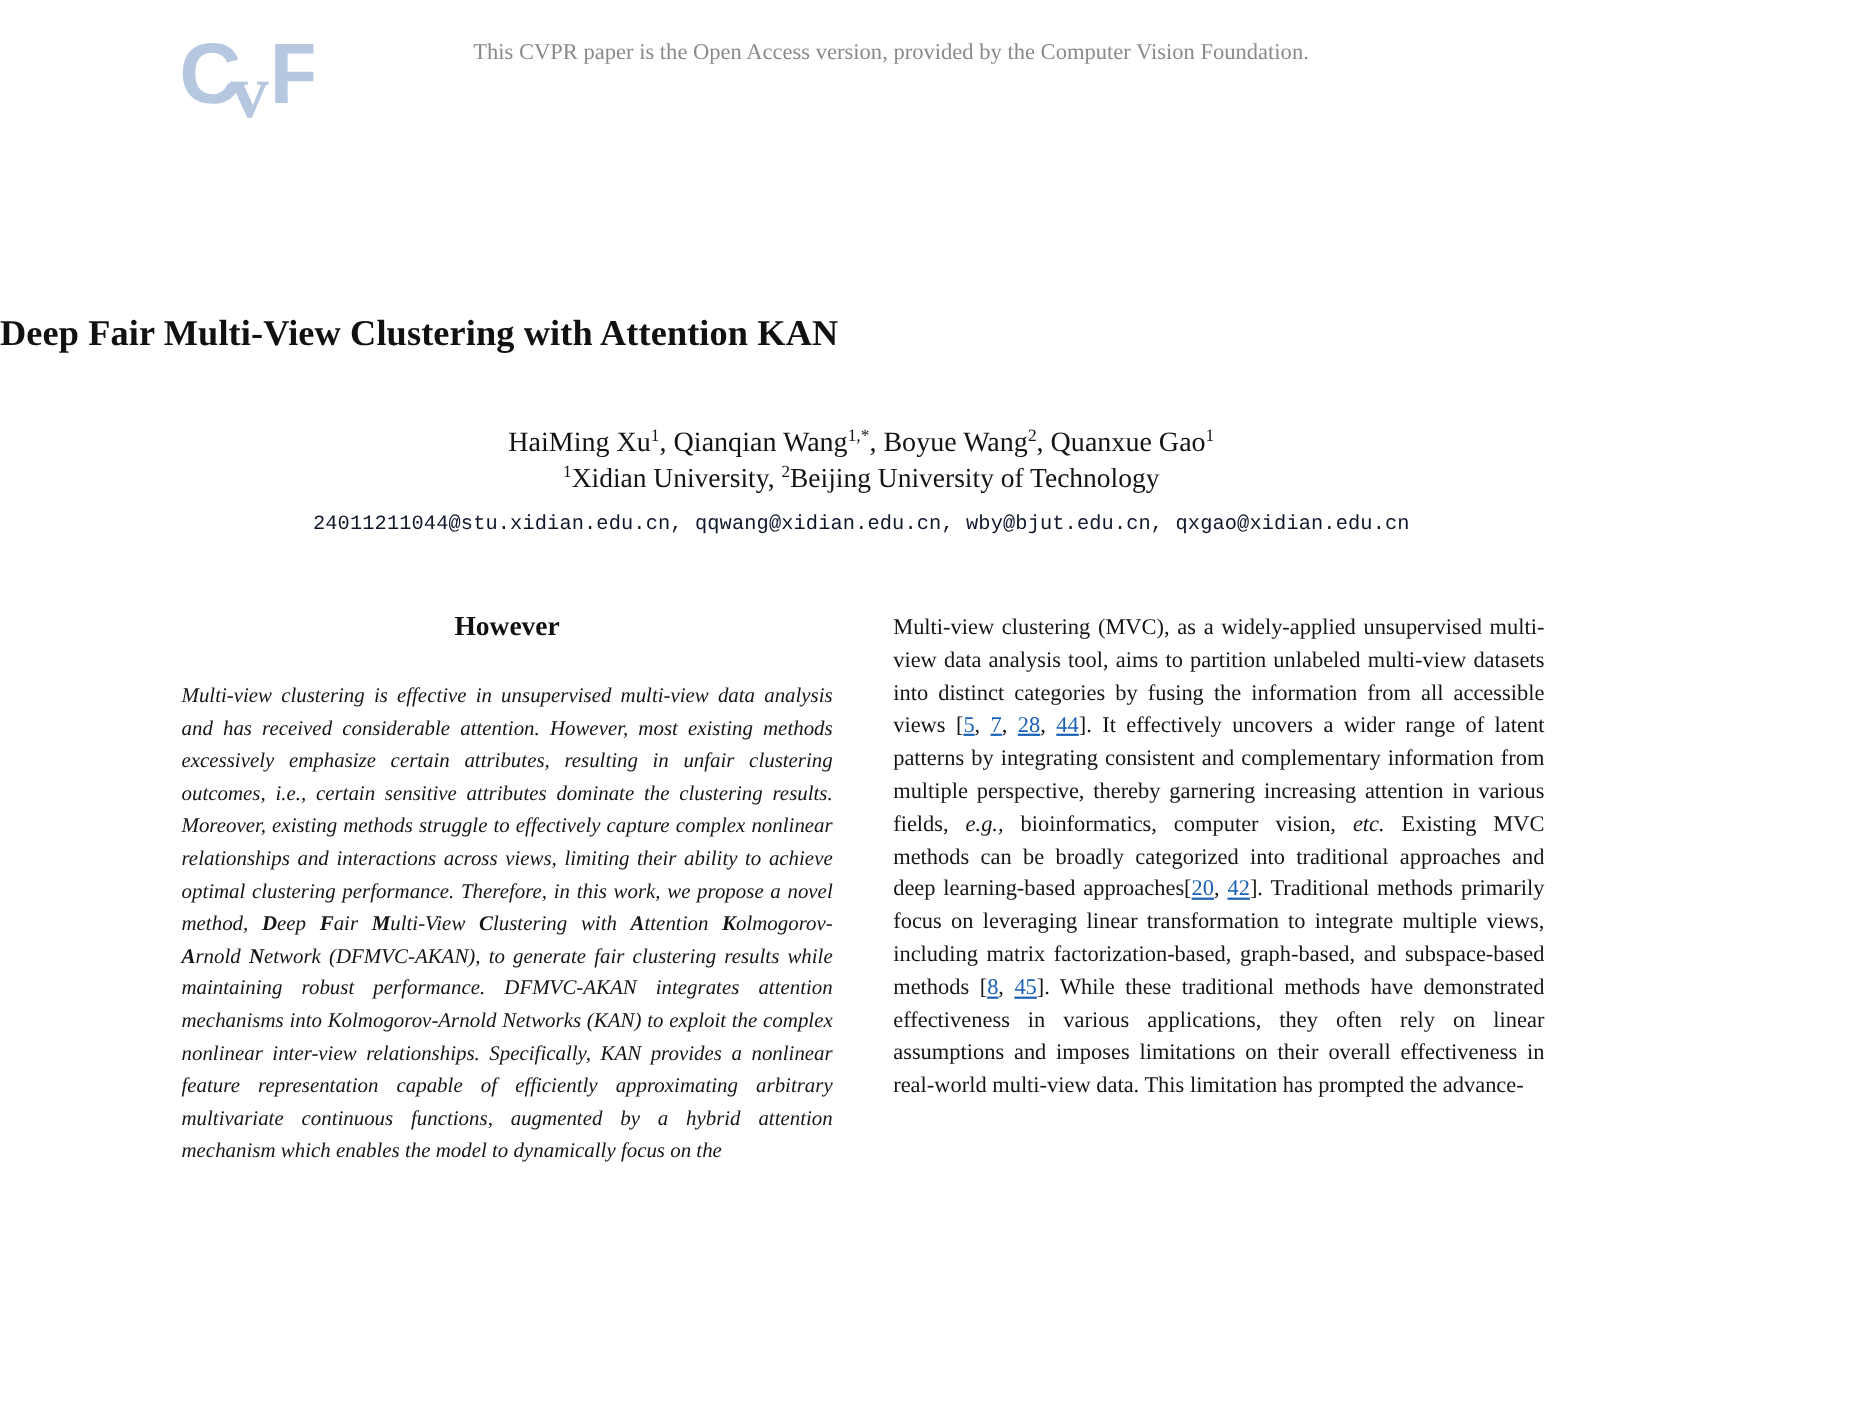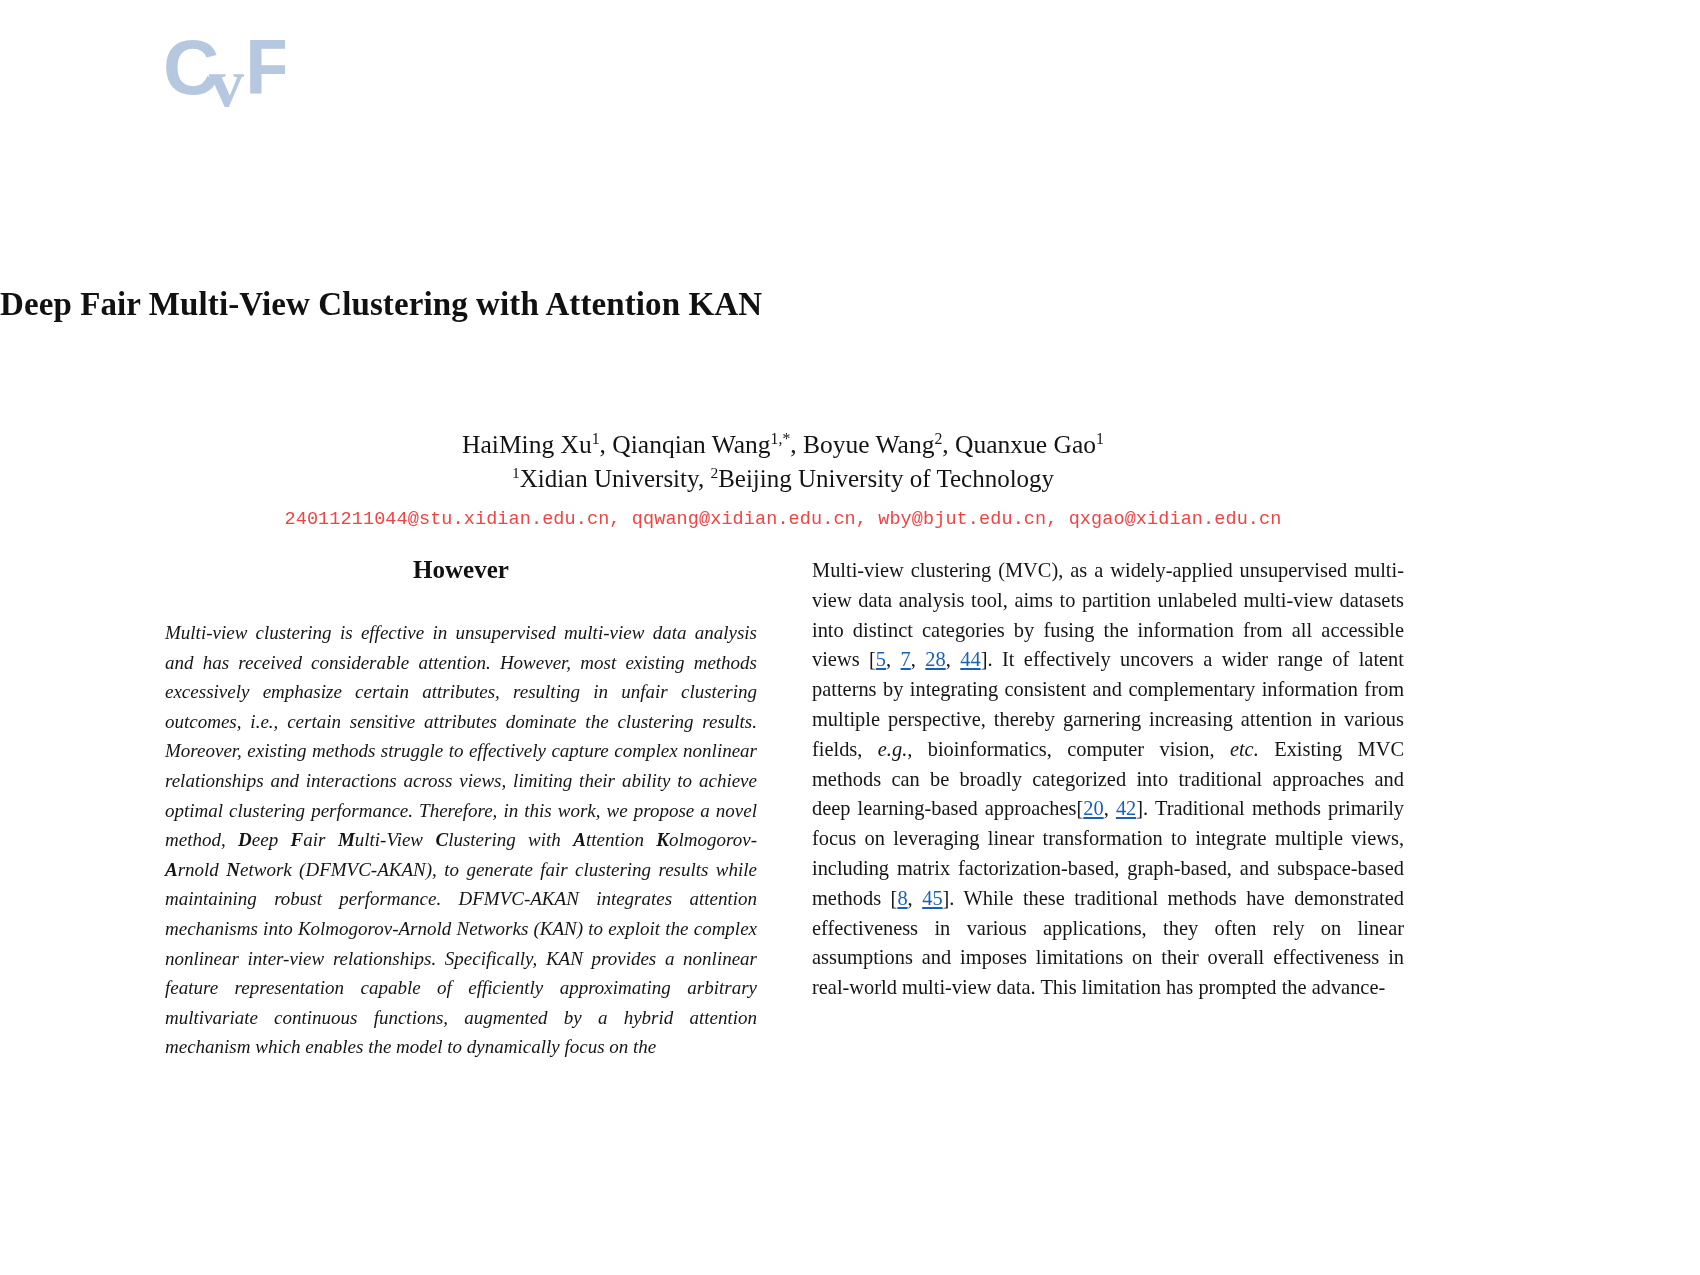--- a/index.html
+++ b/index.html
@@ -57,38 +57,37 @@
     color: #111111;
   }
 
   
   .authors-block {
     position: absolute;
     top: 385px;
     left: 0;
     width: 1566px;
     text-align: center;
-    margin-top: 43px;
   }
   .authors-line {
     font-size: 25.5px;
     line-height: 34px;
     color: #141414;
   }
   .affil-line {
     font-size: 25px;
     line-height: 34px;
     color: #141414;
   }
   .emails-line {
     margin-top: 11px;
     font-family: "Liberation Mono", "DejaVu Sans Mono", monospace;
     font-size: 18.5px;
     line-height: 26px;
-    color: #ef4444;
+    color: #0f172a;
     letter-spacing: 0.1px;
   }
   sup {
     font-size: 0.62em;
     vertical-align: super;
     line-height: 0;
   }
 
   
   .columns {
@@ -143,20 +142,21 @@
 
   <div class="cvf-header">
     <div class="cvf-logo">
       <svg width="120" height="95" viewBox="0 0 120 95" xmlns="http://www.w3.org/2000/svg">
         <text x="-2" y="68" font-family="Liberation Sans, sans-serif" font-size="78" font-weight="bold" fill="#b6c7e0">C</text>
         <text x="44" y="80" font-family="Liberation Serif, serif" font-size="70" font-weight="bold" fill="#b6c7e0">v</text>
         <text x="80" y="68" font-family="Liberation Sans, sans-serif" font-size="78" font-weight="bold" fill="#b6c7e0">F</text>
       </svg>
     </div>
     <div class="cvf-lines">
+      <div>This CVPR paper is the Open Access version, provided by the Computer Vision Foundation.</div>
     </div>
   </div>
 
   <div class="paper-title">Deep Fair Multi-View Clustering with Attention KAN</div>
 
   <div class="authors-block">
     <div class="authors-line">HaiMing Xu<sup>1</sup>, Qianqian Wang<sup>1,*</sup>, Boyue Wang<sup>2</sup>, Quanxue Gao<sup>1</sup></div>
     <div class="affil-line"><sup>1</sup>Xidian University, <sup>2</sup>Beijing University of Technology</div>
     <div class="emails-line">24011211044@stu.xidian.edu.cn, qqwang@xidian.edu.cn, wby@bjut.edu.cn, qxgao@xidian.edu.cn</div>
   </div>

